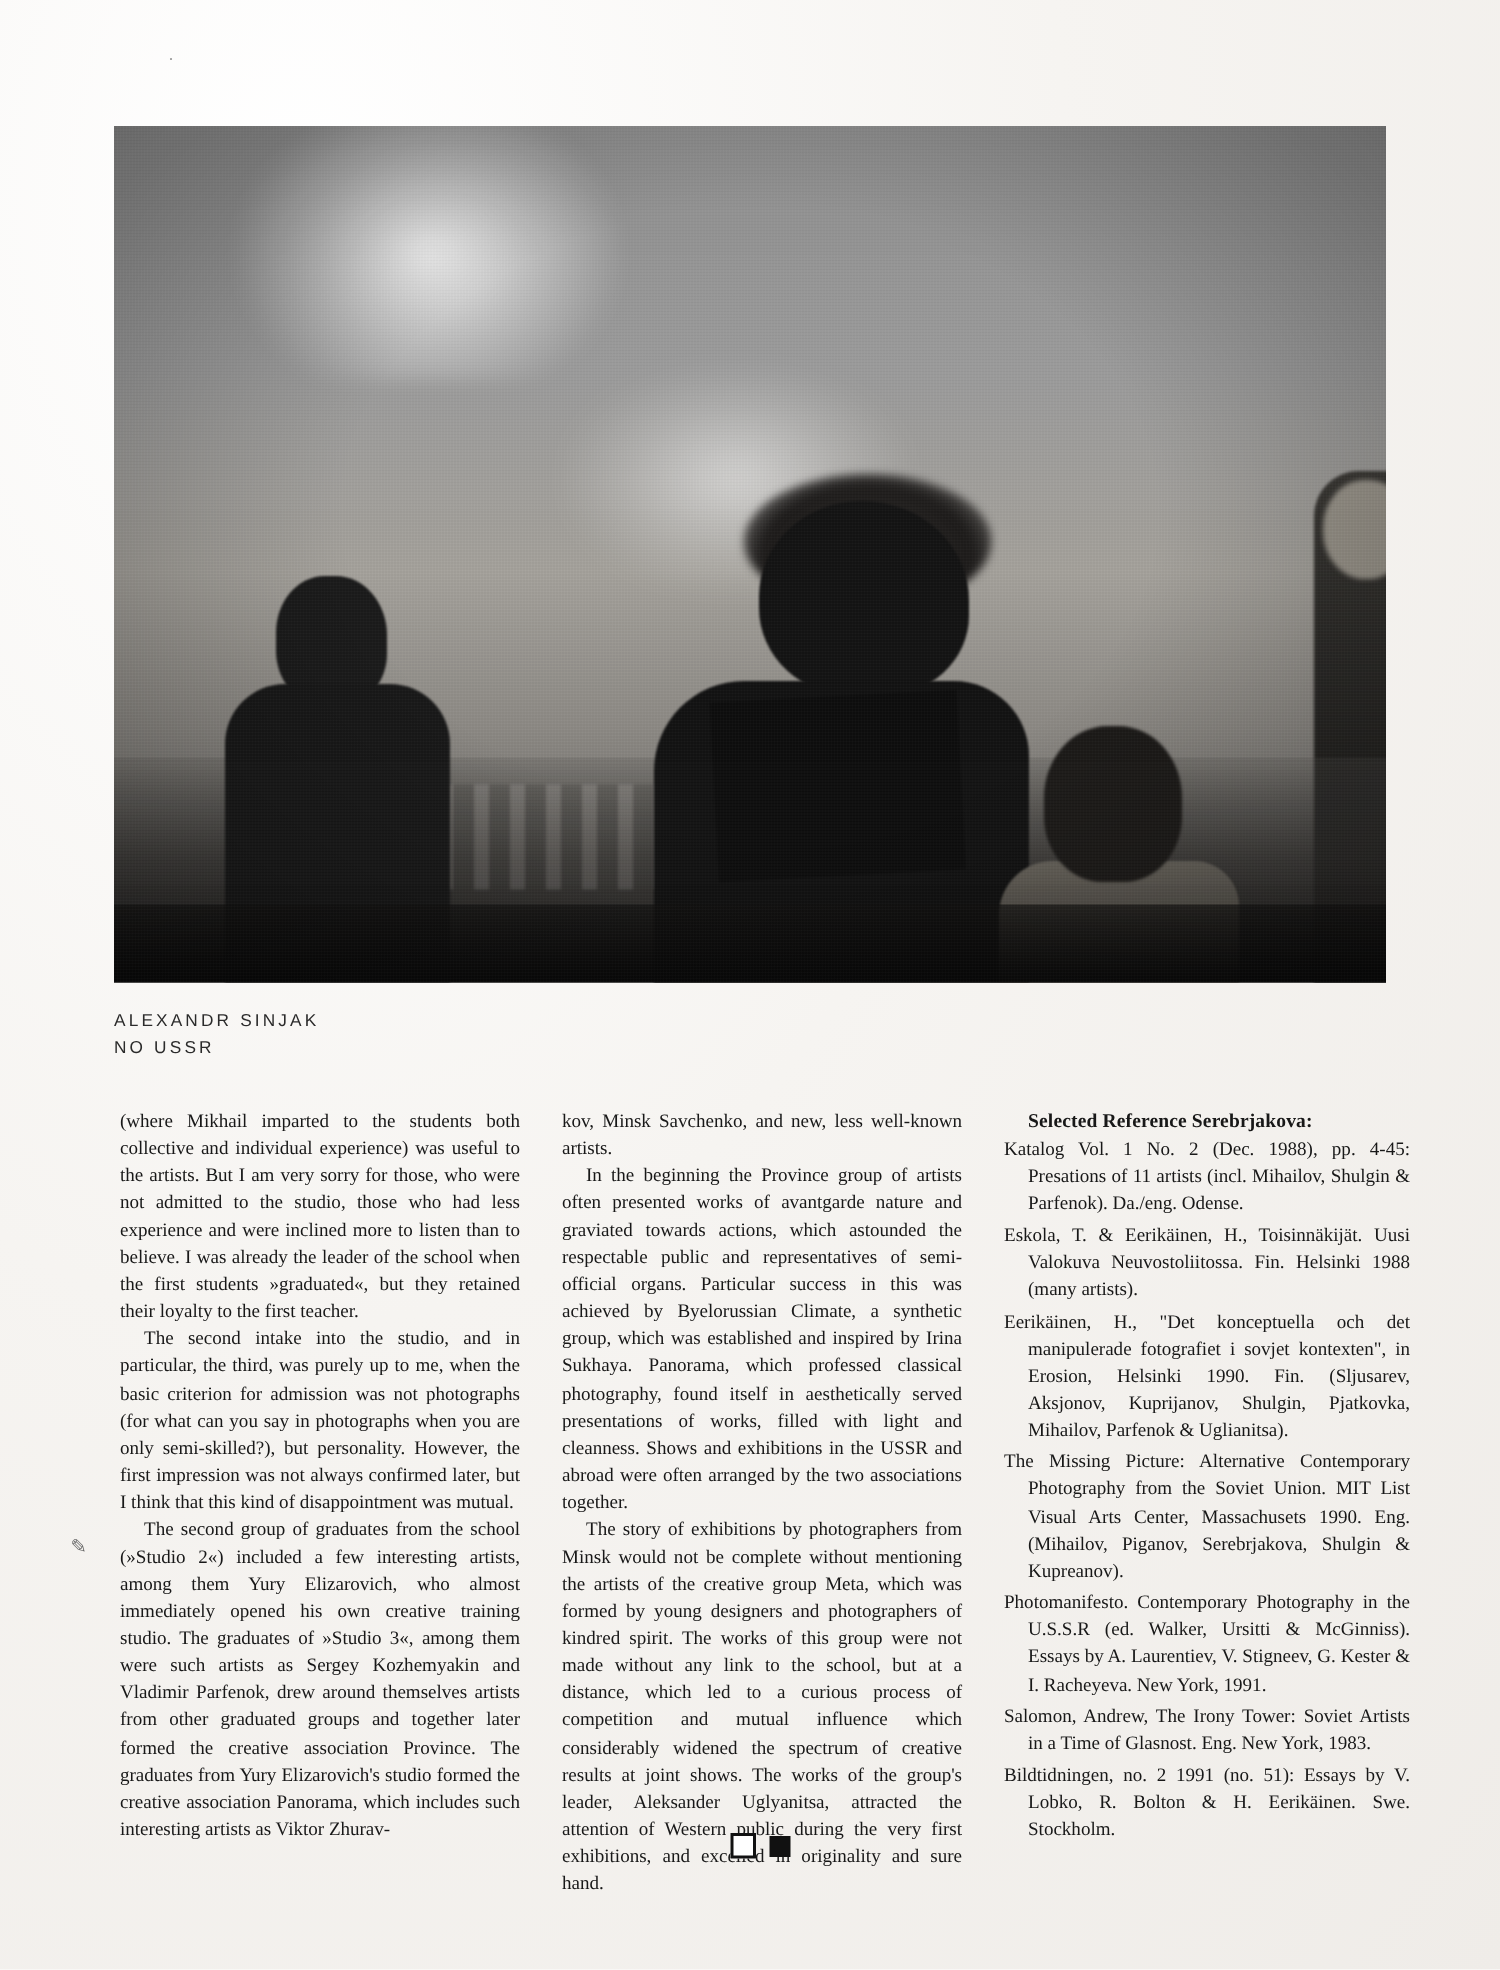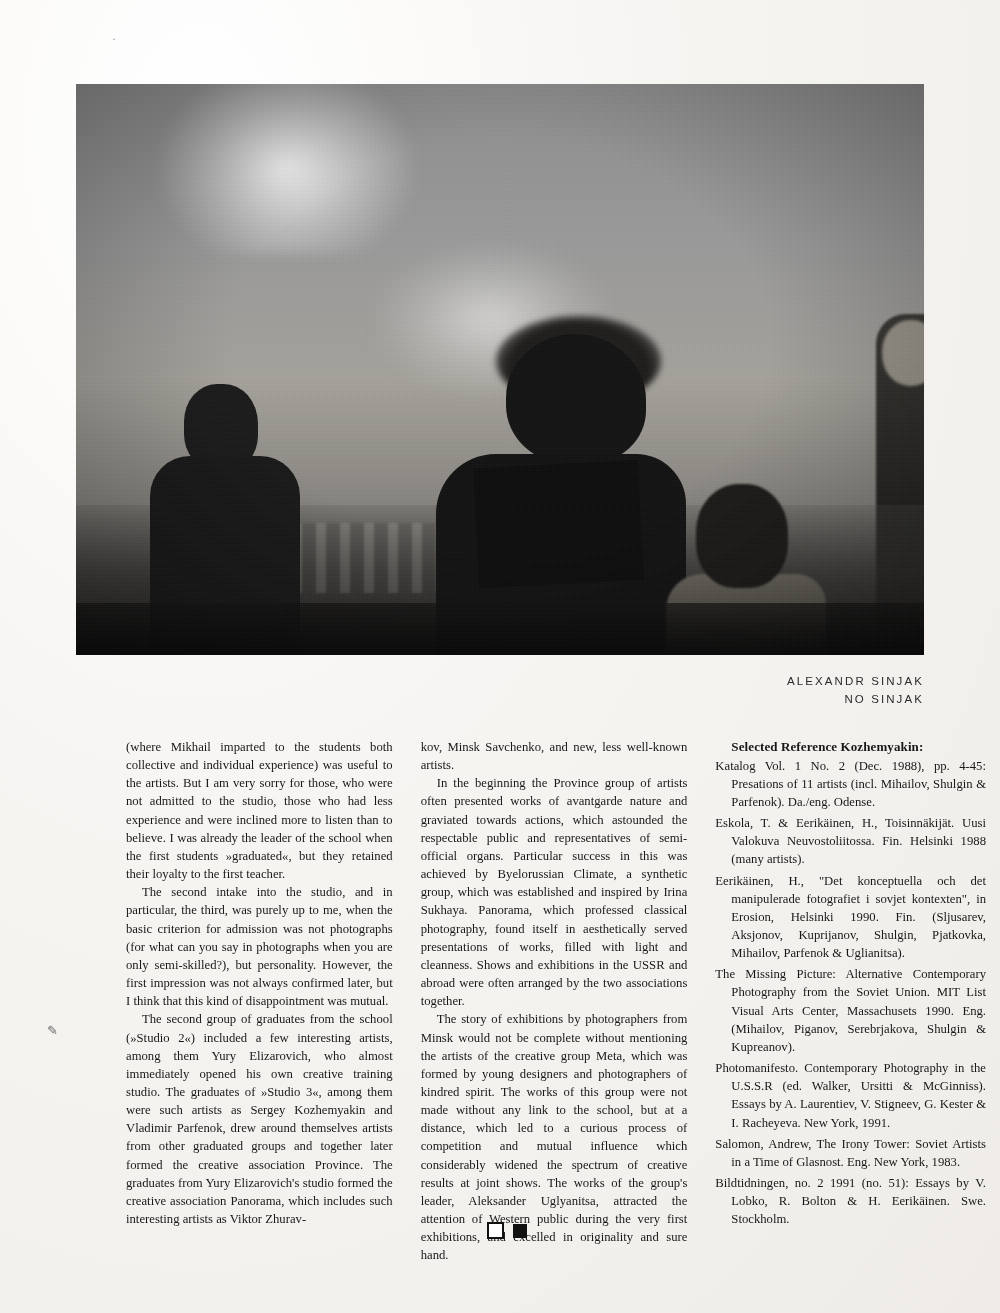--- a/index.html
+++ b/index.html
@@ -147,38 +147,37 @@
       repeating-linear-gradient(90deg, rgba(255,255,255,0.02) 0 1px, rgba(0,0,0,0.02) 1px 2px);
     opacity: 0.7;
   }
 
   
   .caption {
     position: absolute;
     left: 76px;
     top: 672px;
     width: 848px;
-    text-align: right;
+    text-align: left;
     font-family: "Liberation Sans", sans-serif;
     font-size: 11.5px;
     letter-spacing: 2.1px;
     color: #2b2b2b;
     line-height: 1.6;
   }
   .caption .line2 { letter-spacing: 2.1px; }
 
   
   .columns {
     position: absolute;
     left: 80px;
     top: 738px;
     width: 860px;
     display: flex;
     gap: 28px;
-    margin-left: 46px;
   }
   .col {
     width: 268px;
     font-size: 12.7px;
     line-height: 1.43;
     text-align: justify;
     color: #181818;
     -webkit-hyphens: auto;
     hyphens: auto;
   }
@@ -261,39 +260,39 @@
       <div class="ph-layer fig-right-body"></div>
       <div class="ph-layer fig fig-right-head"></div>
       <div class="ph-layer ground"></div>
       <div class="vignette"></div>
       <div class="grain"></div>
     </div>
   </div>
 
   <div class="caption">
     <div>ALEXANDR SINJAK</div>
-    <div class="line2">NO SINJAK</div>
+    <div class="line2">NO USSR</div>
   </div>
 
   <div class="columns">
 
     <div class="col">
       <p class="first">(where Mikhail imparted to the students both collective and individual experience) was useful to the artists. But I am very sorry for those, who were not admitted to the studio, those who had less experience and were inclined more to listen than to believe. I was already the leader of the school when the first students »graduated«, but they retained their loyalty to the first teacher.</p>
       <p>The second intake into the studio, and in particular, the third, was purely up to me, when the basic criterion for admission was not photographs (for what can you say in photographs when you are only semi-skilled?), but personality. However, the first impression was not always confirmed later, but I think that this kind of disappointment was mutual.</p>
       <p>The second group of graduates from the school (»Studio 2«) included a few interesting artists, among them Yury Elizarovich, who almost immediately opened his own creative training studio. The graduates of »Studio 3«, among them were such artists as Sergey Kozhemyakin and Vladimir Parfenok, drew around themselves artists from other graduated groups and together later formed the creative association Province. The graduates from Yury Elizarovich's studio formed the creative association Panorama, which includes such interesting artists as Viktor Zhurav-</p>
     </div>
 
     <div class="col">
       <p class="first">kov, Minsk Savchenko, and new, less well-known artists.</p>
       <p>In the beginning the Province group of artists often presented works of avantgarde nature and graviated towards actions, which astounded the respectable public and representatives of semi-official organs. Particular success in this was achieved by Byelorussian Climate, a synthetic group, which was established and inspired by Irina Sukhaya. Panorama, which professed classical photography, found itself in aesthetically served presentations of works, filled with light and cleanness. Shows and exhibitions in the USSR and abroad were often arranged by the two associations together.</p>
       <p>The story of exhibitions by photographers from Minsk would not be complete without mentioning the artists of the creative group Meta, which was formed by young designers and photographers of kindred spirit. The works of this group were not made without any link to the school, but at a distance, which led to a curious process of competition and mutual influence which considerably widened the spectrum of creative results at joint shows. The works of the group's leader, Aleksander Uglyanitsa, attracted the attention of Western public during the very first exhibitions, and excelled in originality and sure hand.</p>
     </div>
 
     <div class="col col-ref">
-      <p class="ref-title">Selected Reference Kozhemyakin:</p>
+      <p class="ref-title">Selected Reference Serebrjakova:</p>
       <ul class="ref-list">
         <li>Katalog Vol. 1 No. 2 (Dec. 1988), pp. 4-45: Presations of 11 artists (incl. Mihailov, Shulgin &amp; Parfenok). Da./eng. Odense.</li>
         <li>Eskola, T. &amp; Eerikäinen, H., Toisinnäkijät. Uusi Valokuva Neuvostoliitossa. Fin. Helsinki 1988 (many artists).</li>
         <li>Eerikäinen, H., "Det konceptuella och det manipulerade fotografiet i sovjet kontexten", in Erosion, Helsinki 1990. Fin. (Sljusarev, Aksjonov, Kuprijanov, Shulgin, Pjatkovka, Mihailov, Parfenok &amp; Uglianitsa).</li>
         <li>The Missing Picture: Alternative Contemporary Photography from the Soviet Union. MIT List Visual Arts Center, Massachusets 1990. Eng. (Mihailov, Piganov, Serebrjakova, Shulgin &amp; Kupreanov).</li>
         <li>Photomanifesto. Contemporary Photography in the U.S.S.R (ed. Walker, Ursitti &amp; McGinniss). Essays by A. Laurentiev, V. Stigneev, G. Kester &amp; I. Racheyeva. New York, 1991.</li>
         <li>Salomon, Andrew, The Irony Tower: Soviet Artists in a Time of Glasnost. Eng. New York, 1983.</li>
         <li>Bildtidningen, no. 2 1991 (no. 51): Essays by V. Lobko, R. Bolton &amp; H. Eerikäinen. Swe. Stockholm.</li>
       </ul>
     </div>

